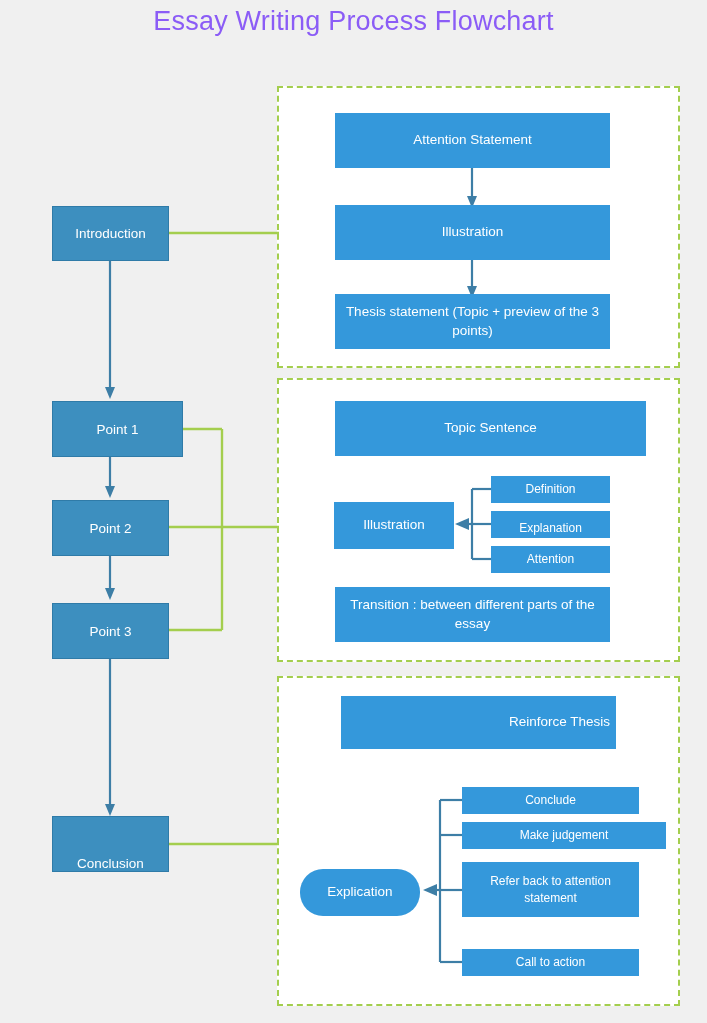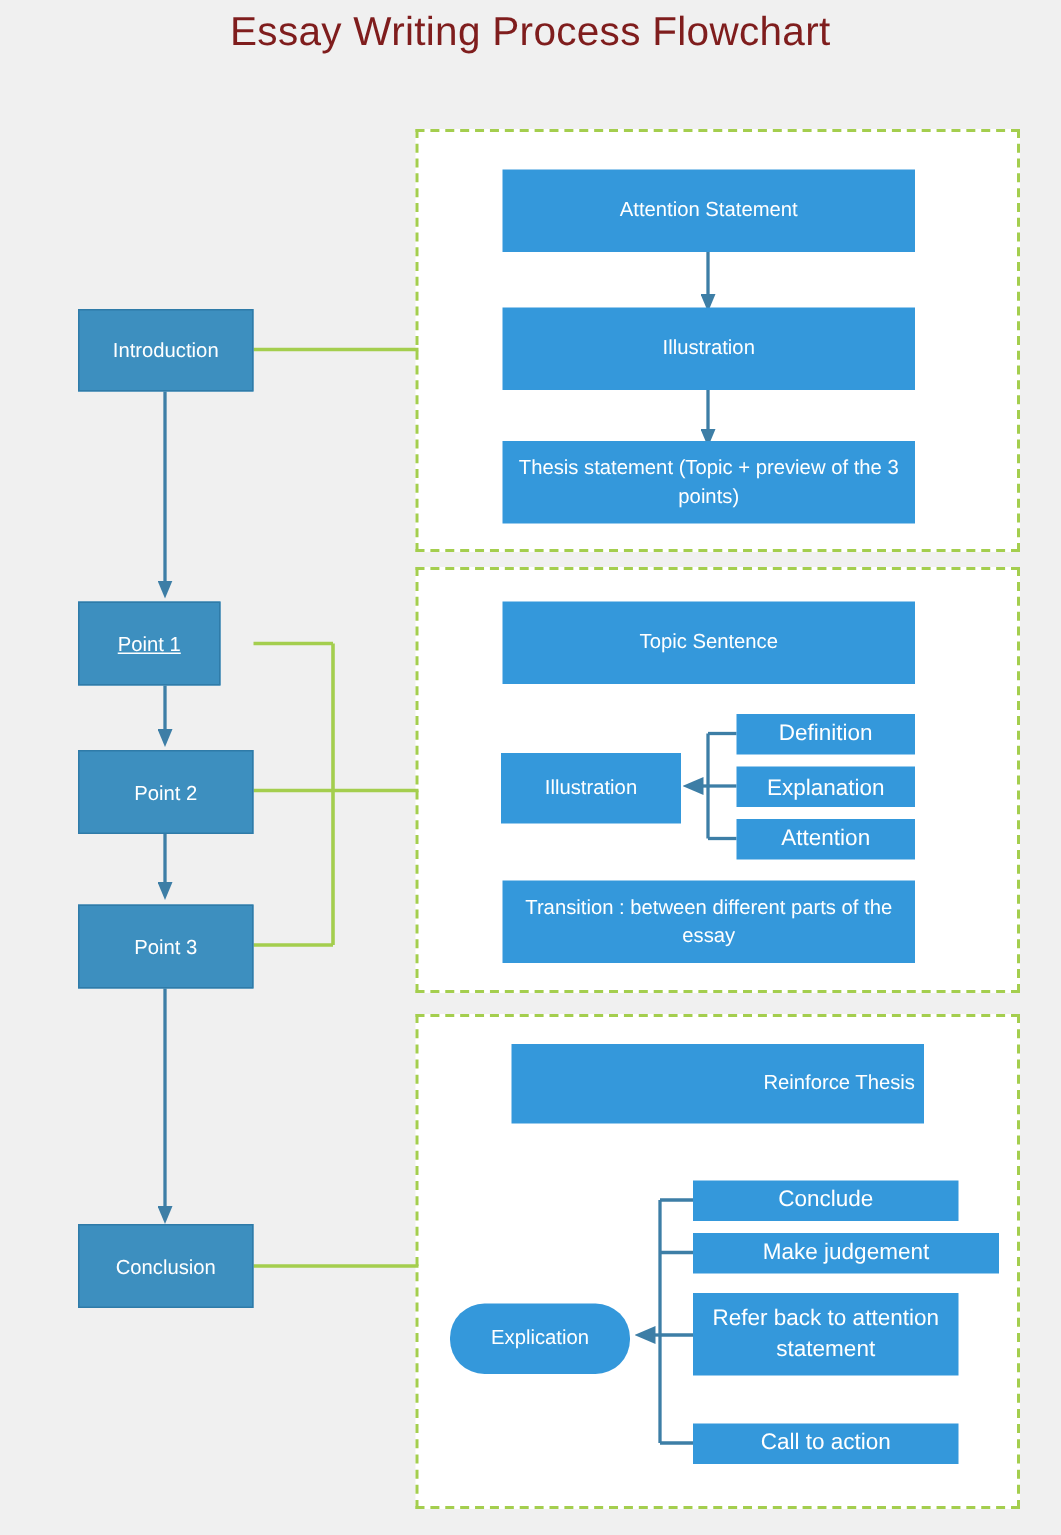--- a/index.html
+++ b/index.html
@@ -21,21 +21,21 @@
     width: 707px;
     height: 1023px;
   }
   .title {
     position: absolute;
     left: 0;
     top: 6px;
     width: 707px;
     text-align: center;
     font-size: 27px;
-    color: #7f1d1d;
+    color: #8b5cf6;
     letter-spacing: 0.2px;
     font-weight: 400;
   }
   
   .group {
     position: absolute;
     background: #ffffff;
     border: 2px dashed #a4ce4e;
     box-sizing: border-box;
   }
@@ -47,21 +47,21 @@
     display: flex;
     align-items: center;
     justify-content: center;
     text-align: center;
     box-sizing: border-box;
     font-size: 13.5px;
     line-height: 1.35;
     padding: 2px 6px;
   }
   .node.small {
-    font-size: 15px;
+    font-size: 12px;
   }
   
   .spine-node {
     position: absolute;
     background: #3d8fbf;
     border: 1px solid #2f7ba8;
     color: #ffffff;
     display: flex;
     align-items: center;
     justify-content: center;
@@ -140,44 +140,44 @@
       <line x1="440" y1="890" x2="462" y2="890"></line>
       <line x1="440" y1="962" x2="462" y2="962"></line>
       <line x1="440" y1="800" x2="440" y2="962"></line>
       <line x1="440" y1="890" x2="436" y2="890" marker-end="url(#arrow-left)"></line>
     </g>
   </svg>
 
   <div class="spine-node" style="left:52px; top:206px; width:117px; height:55px;">
     <span>Introduction</span>
   </div>
-  <div class="spine-node" style="left:52px; top:401px; width:95px; height:56px;text-decoration:underline;">
+  <div class="spine-node" style="left:52px; top:401px; width:131px; height:56px;">
     <span>Point 1</span>
   </div>
   <div class="spine-node" style="left:52px; top:500px; width:117px; height:56px;">
     <span>Point 2</span>
   </div>
   <div class="spine-node" style="left:52px; top:603px; width:117px; height:56px;">
     <span>Point 3</span>
   </div>
-  <div class="spine-node" style="left:52px; top:816px; width:117px; height:56px;">
+  <div class="spine-node" style="left:52px; top:816px; width:117px; height:56px;align-items:flex-end;">
     <span>Conclusion</span>
   </div>
 
   <div class="node" style="left:335px; top:113px; width:275px; height:55px;">
     <span>Attention Statement</span>
   </div>
   <div class="node" style="left:335px; top:205px; width:275px; height:55px;">
     <span>Illustration</span>
   </div>
   <div class="node" style="left:335px; top:294px; width:275px; height:55px;">
     <span>Thesis statement (Topic + preview of the 3 points)</span>
   </div>
 
-  <div class="node" style="left:335px; top:401px; width:275px; height:55px;">
+  <div class="node" style="left:335px; top:401px; width:311px; height:55px;">
     <span>Topic Sentence</span>
   </div>
   <div class="node" style="left:334px; top:502px; width:120px; height:47px;">
     <span>Illustration</span>
   </div>
   <div class="node small" style="left:491px; top:476px; width:119px; height:27px;">
     <span>Definition</span>
   </div>
   <div class="node small" style="left:491px; top:511px; width:119px; height:27px;align-items:flex-end;">
     <span>Explanation</span>

